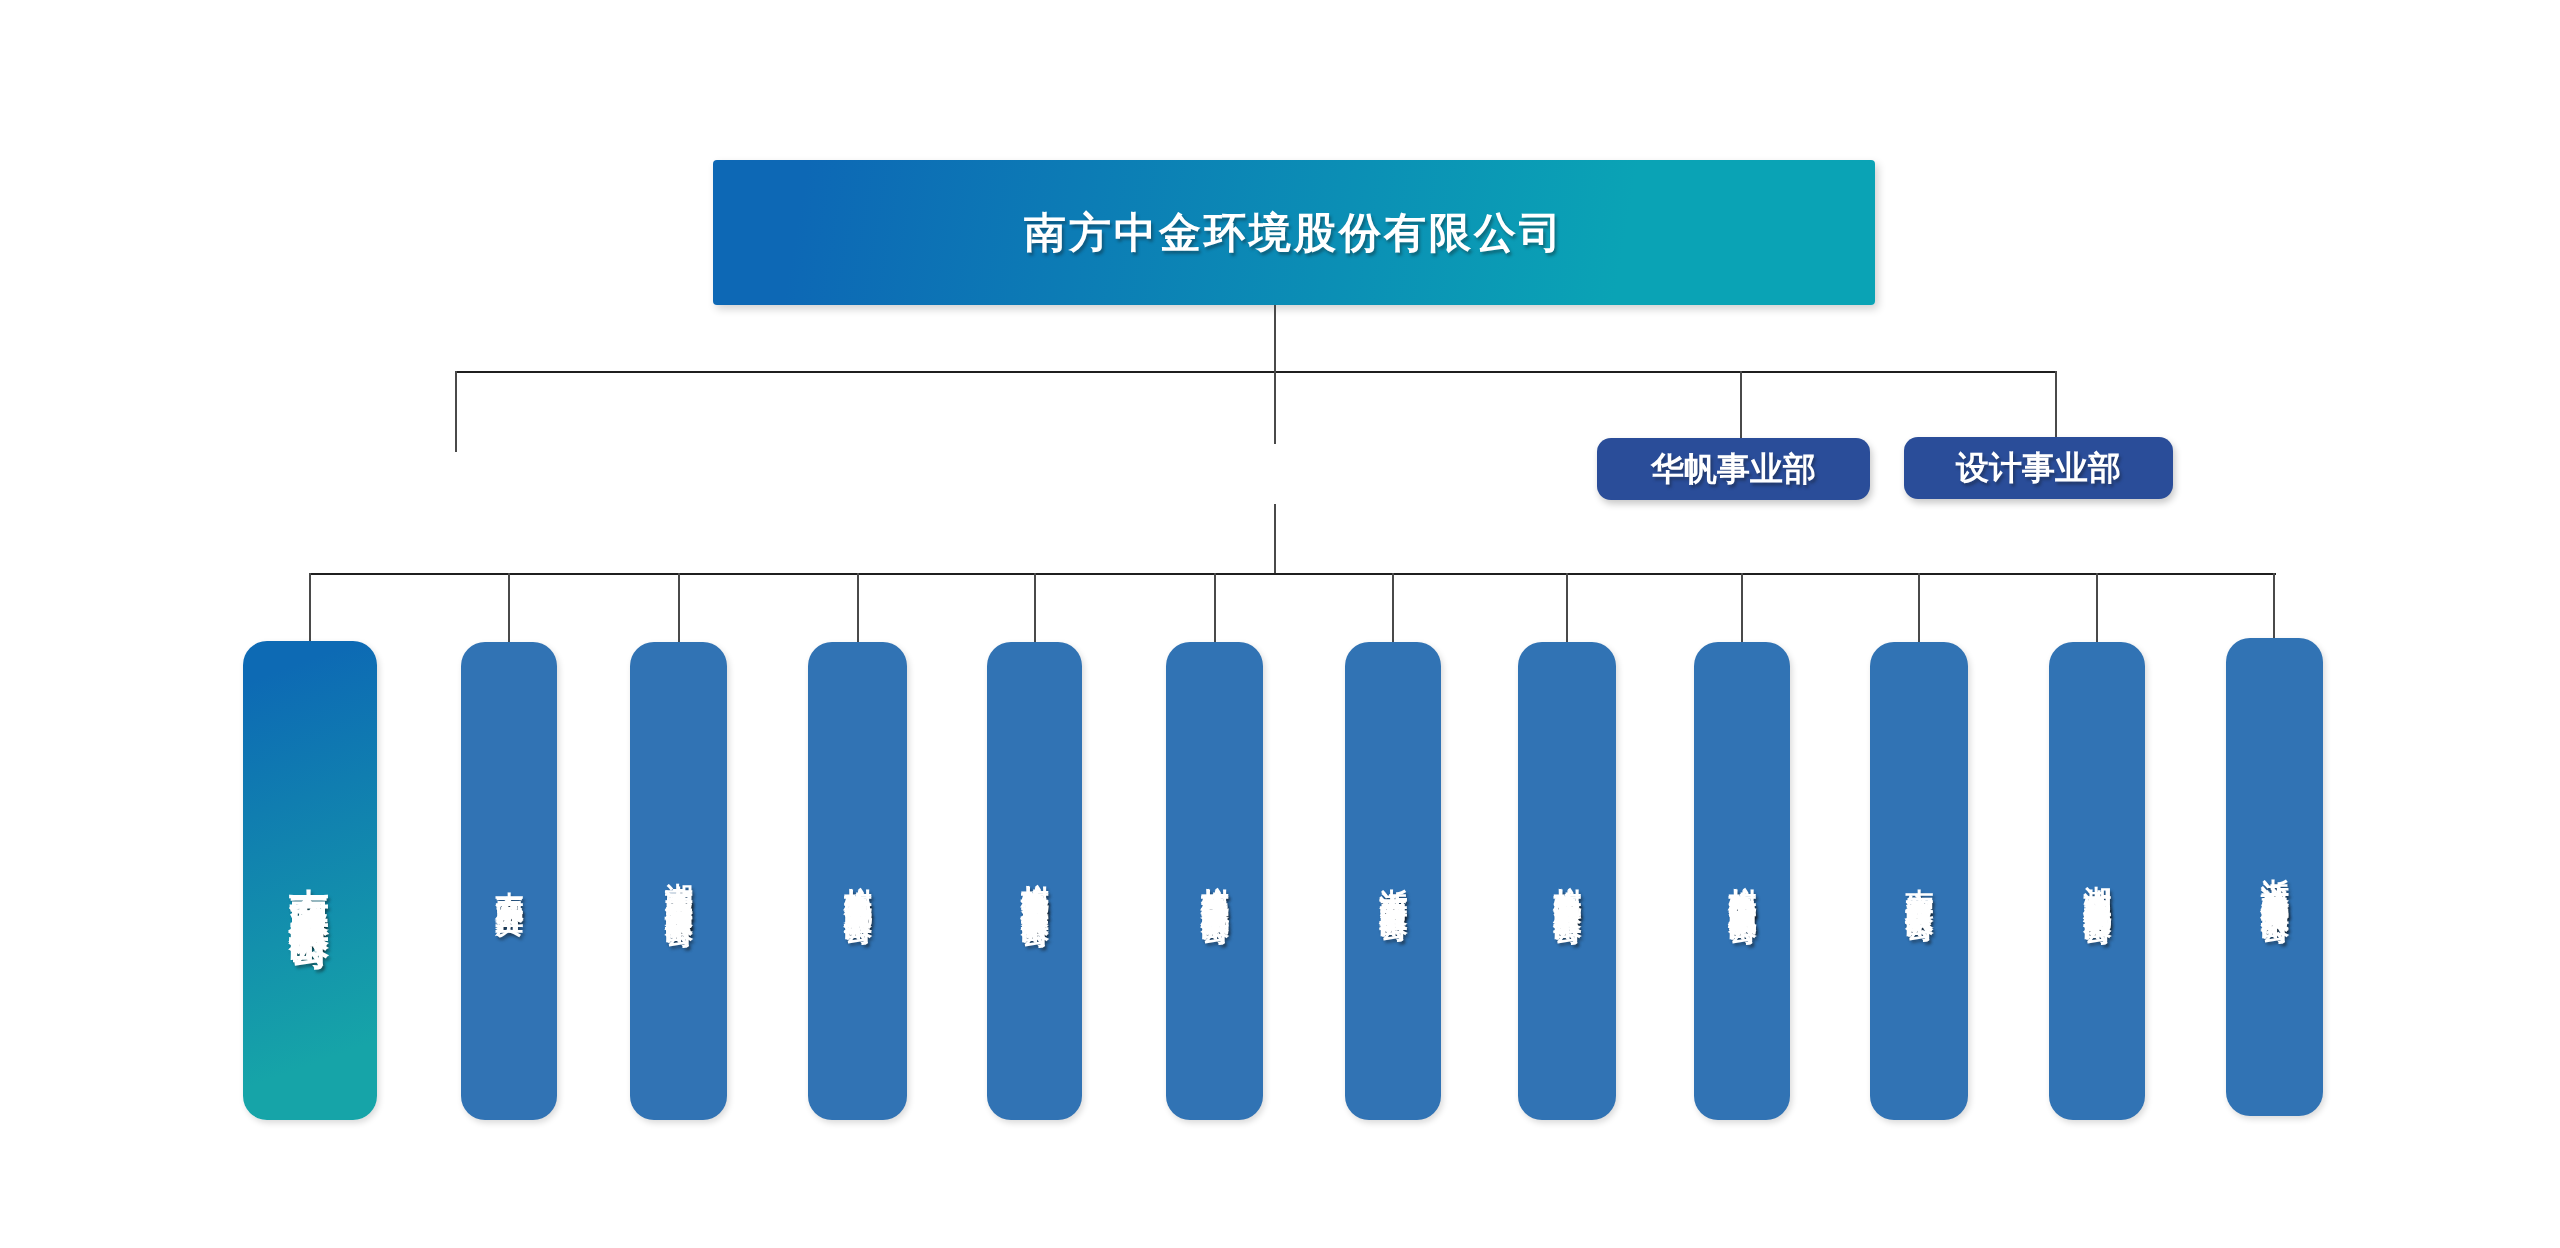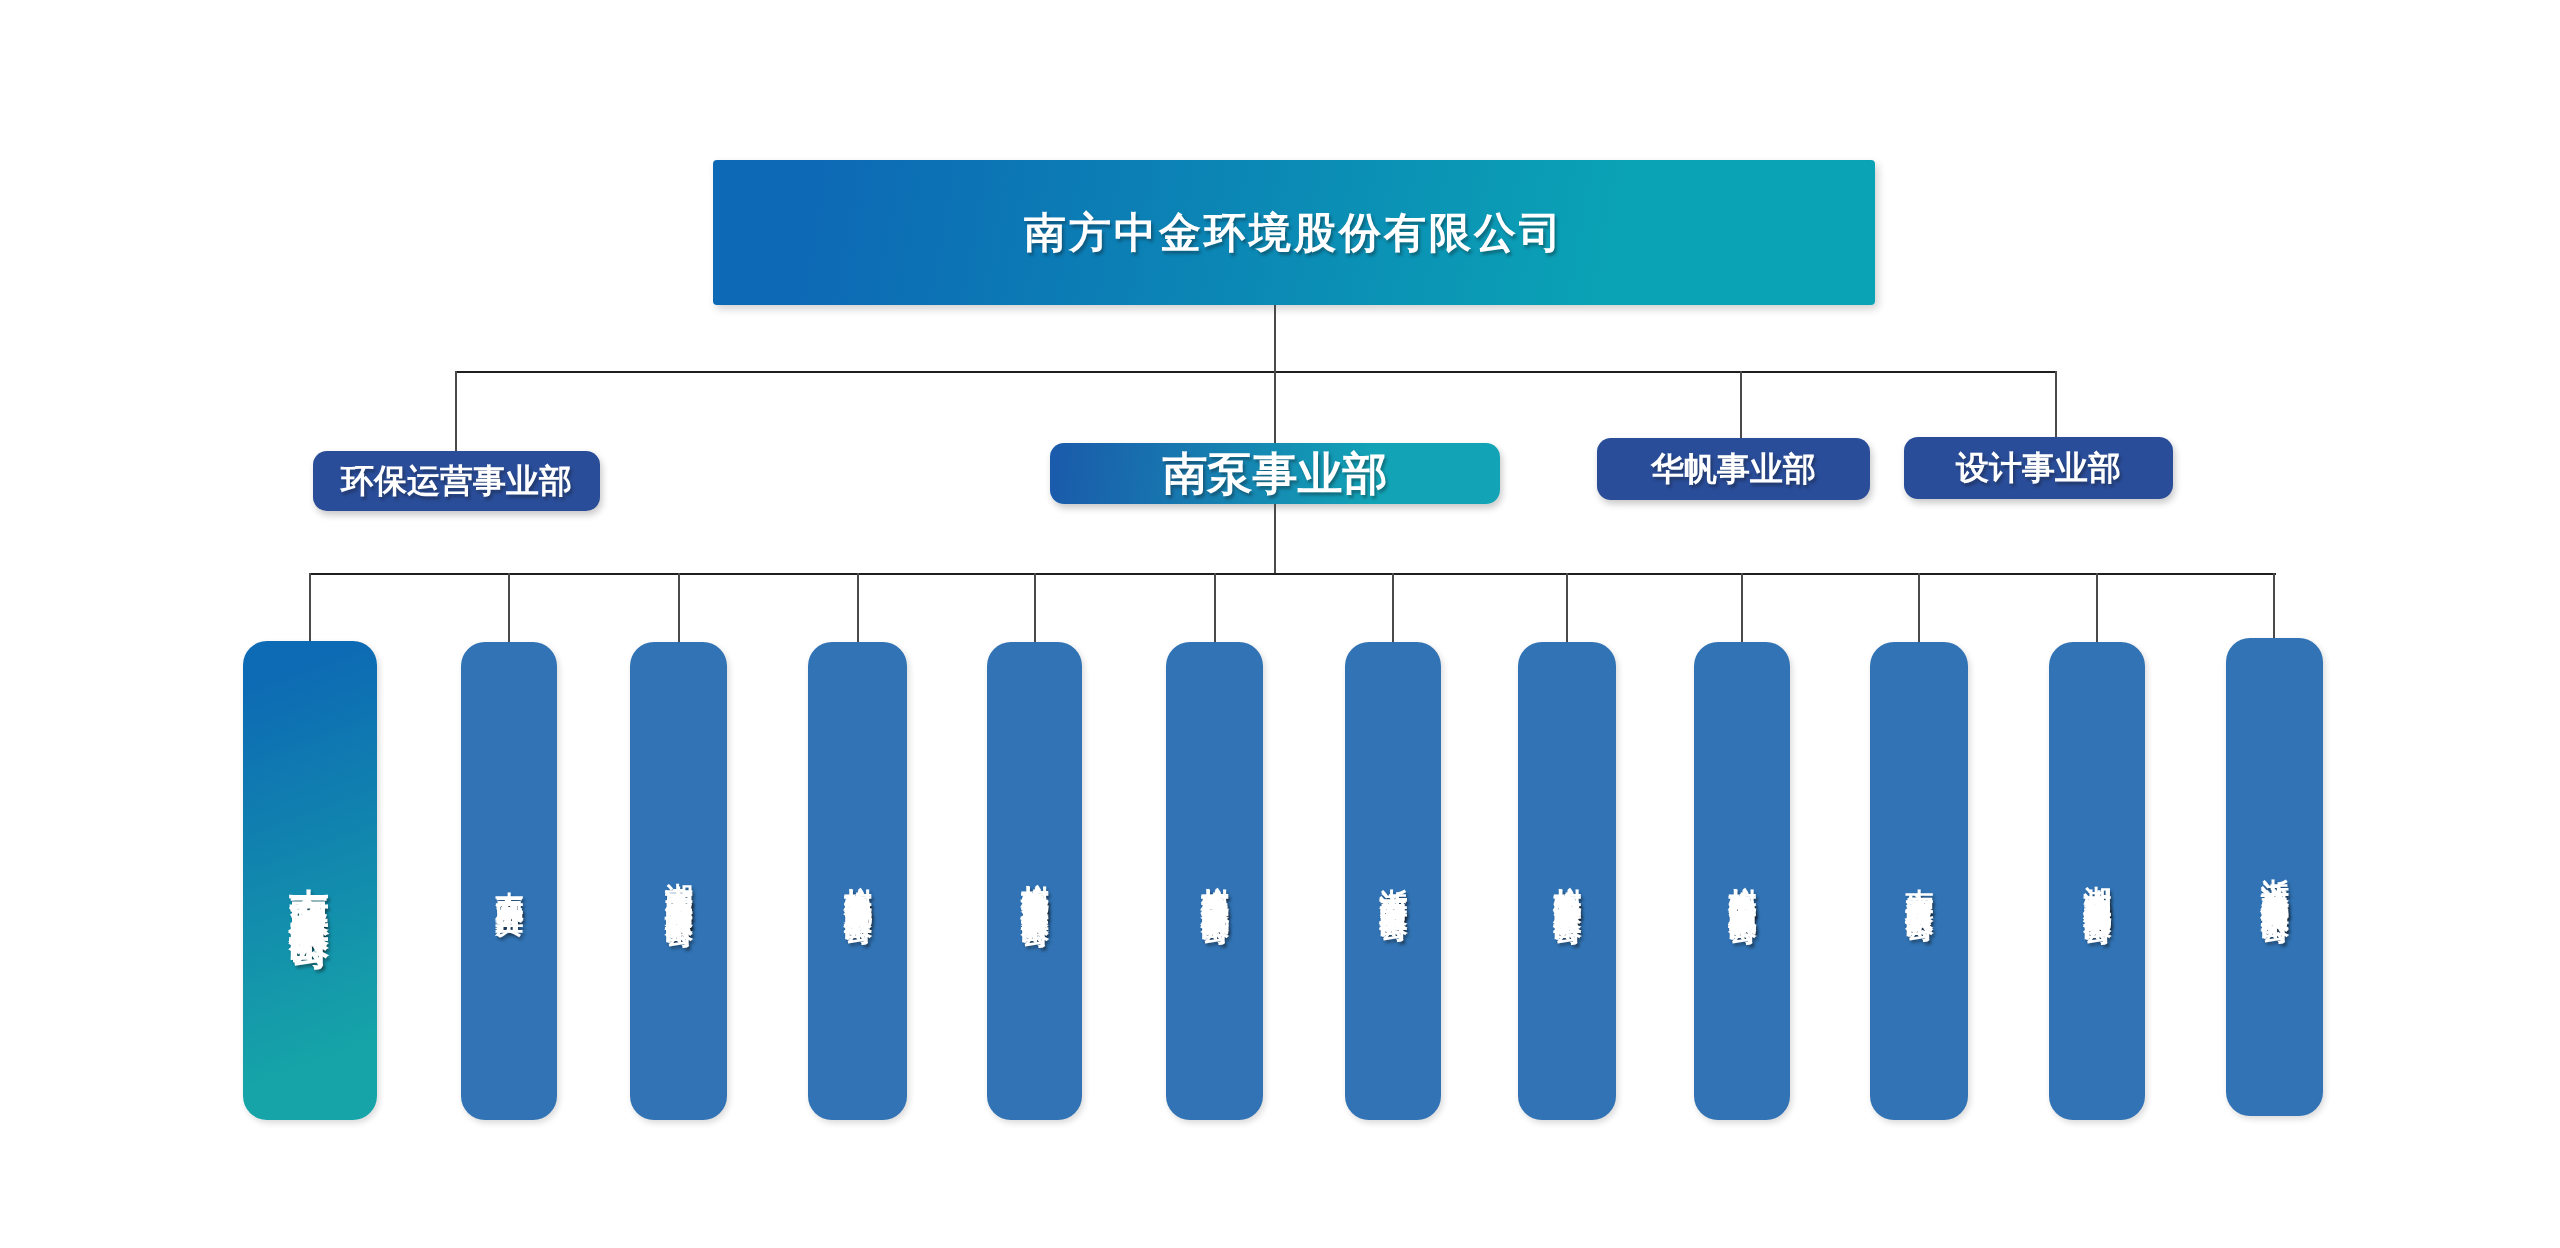--- a/index.html
+++ b/index.html
@@ -52,26 +52,20 @@
     <span class="label">南方中金环境股份有限公司</span>
   </div>
 
   <div class="vline" style="left:1274px;top:305px;height:67px;"></div>
   <div class="hline" style="left:455px;top:371px;width:1602px;"></div>
   <div class="vline" style="left:455px;top:371px;height:81px;"></div>
   <div class="vline" style="left:1274px;top:371px;height:73px;"></div>
   <div class="vline" style="left:1740px;top:371px;height:68px;"></div>
   <div class="vline" style="left:2055px;top:371px;height:67px;"></div>
 
-  <div class="box div-box navy" style="left:313px;top:451px;width:287px;height:60px;font-size:33px;">
-    <span class="label">环保运营事业部</span>
-  </div>
-  <div class="box div-box grad" style="left:1050px;top:443px;width:450px;height:61px;font-size:45px;">
-    <span class="label">南泵事业部</span>
-  </div>
   <div class="box div-box navy" style="left:1904px;top:437px;width:269px;height:62px;font-size:33px;">
     <span class="label">设计事业部</span>
   </div>
   <div class="box div-box navy" style="left:1597px;top:438px;width:273px;height:62px;font-size:33px;">
     <span class="label">华帆事业部</span>
   </div>
 
   <div class="vline" style="left:1274px;top:504px;height:69px;"></div>
   <div class="hline" style="left:310px;top:573px;width:1966px;"></div>
   <div class="vline" style="left:309px;top:573px;height:70px;"></div>

